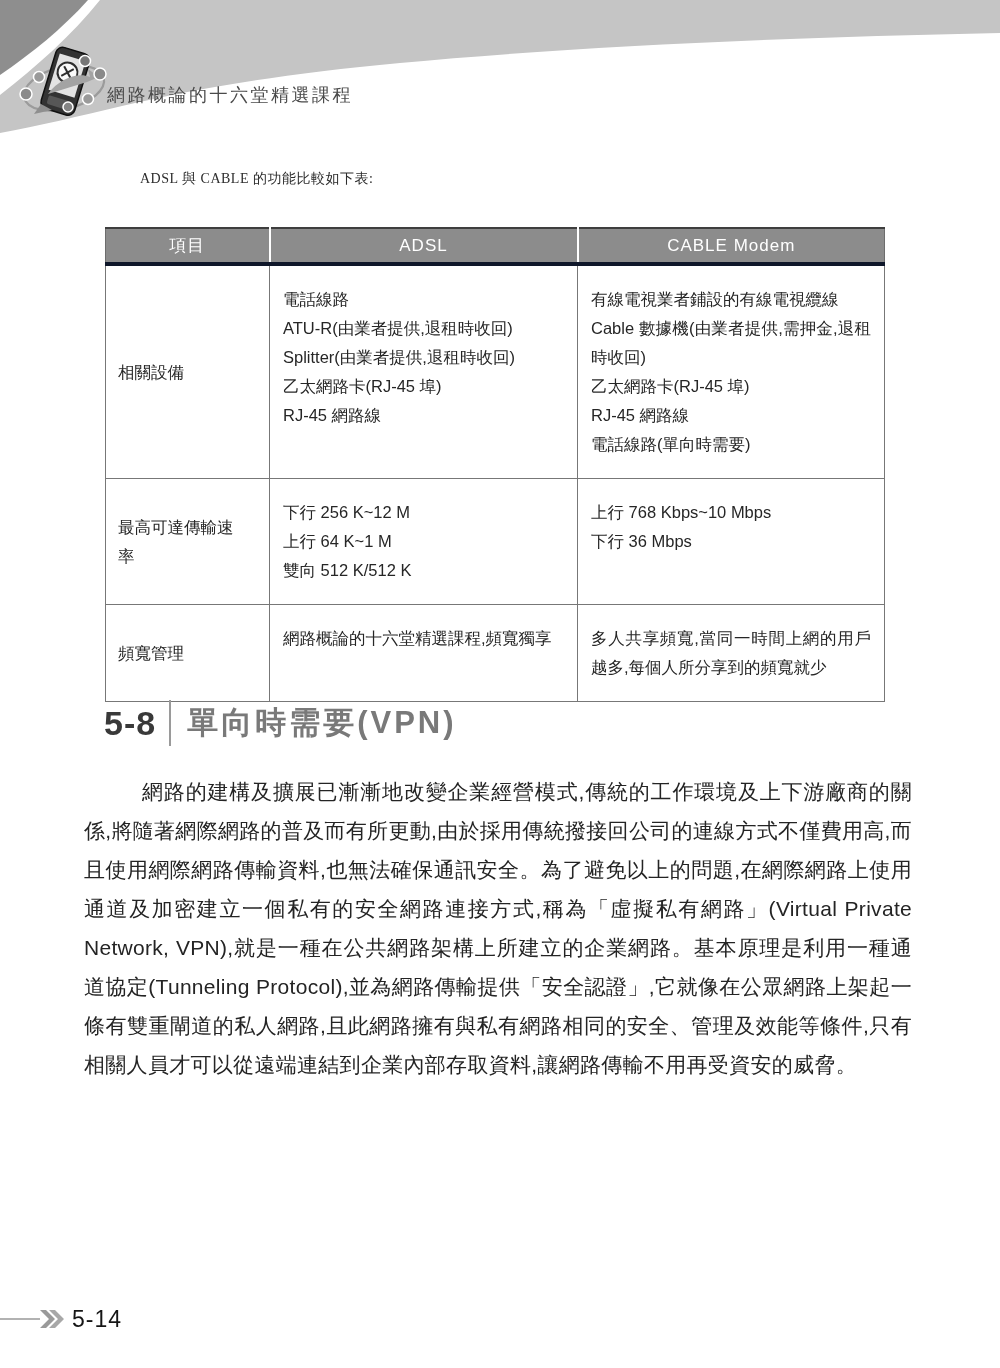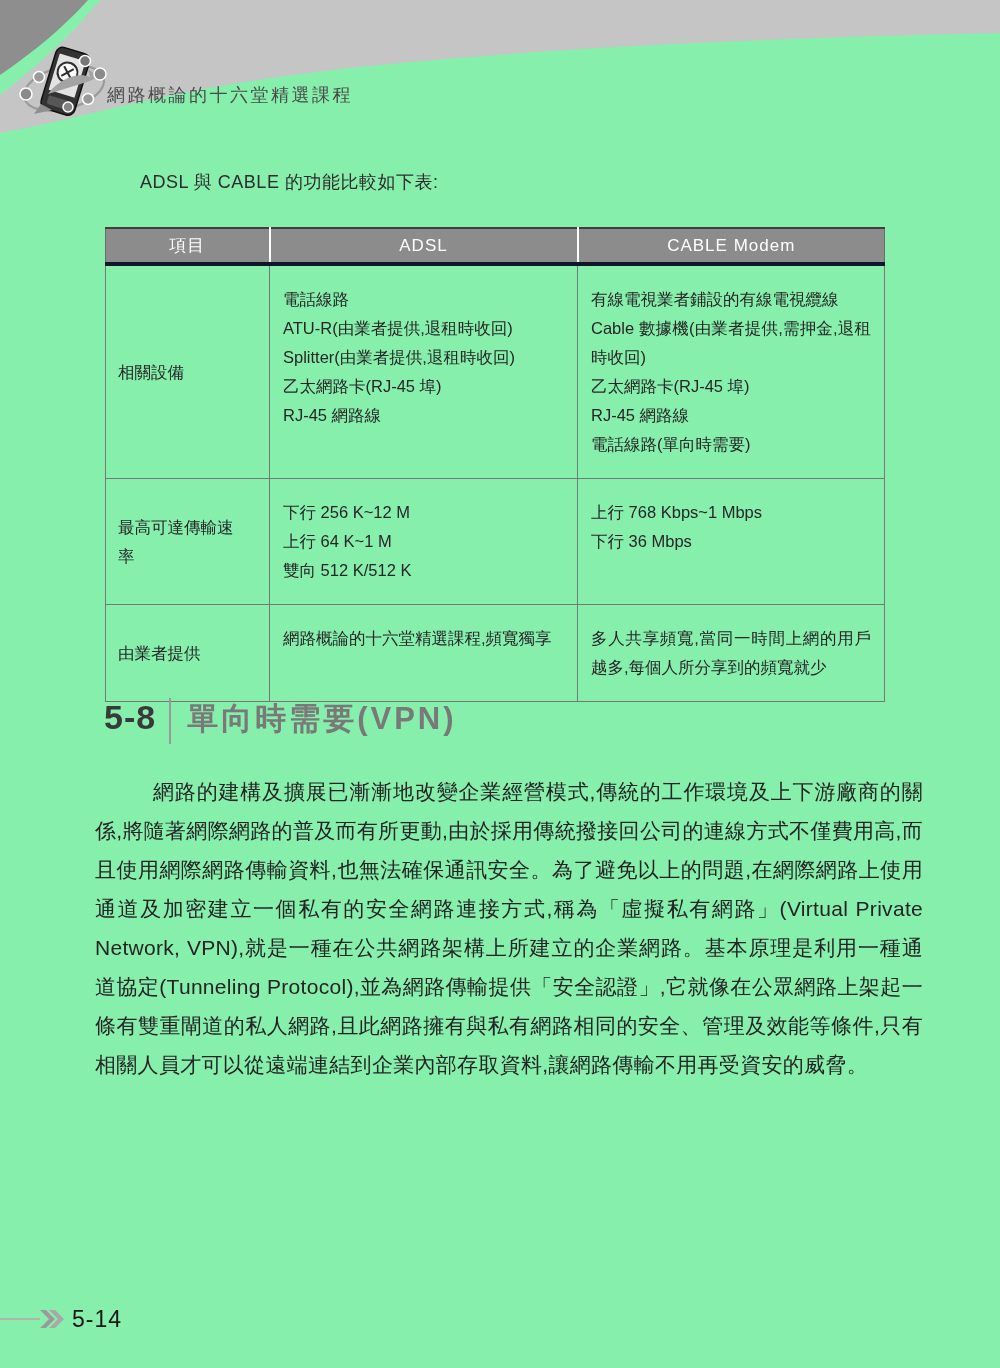--- a/index.html
+++ b/index.html
@@ -1,31 +1,31 @@
 <!DOCTYPE html>
 <html><head>
 <meta charset="utf-8">
 <style>
   html,body{margin:0;padding:0;background:#e9e9e9;}
   .page{
     position:relative;width:1000px;height:1368px;margin:0 auto;
-    background:#86efac;overflow:hidden;
+    background:#ffffff;overflow:hidden;
     font-family:"Liberation Sans","DejaVu Sans",sans-serif;
   }
   
   .hdr-svg{position:absolute;top:0;left:0;display:block;}
   .book-title{
     position:absolute;left:107px;top:83px;
     font-size:18px;color:#4a4a4a;letter-spacing:2.5px;white-space:nowrap;
   }
   .logo-svg{position:absolute;left:18px;top:44px;}
   
   .intro{
     position:absolute;left:85px;top:170px;width:860px;
-    font-size:18px;color:#2d2d2d;text-indent:55px;letter-spacing:0.5px;
+    font-size:14px;color:#2d2d2d;text-indent:55px;letter-spacing:0.5px;font-family:Liberation Serif, serif;
   }
   
   table.cmp{
     position:absolute;left:105px;top:227px;width:779px;
     border-collapse:collapse;table-layout:fixed;
     border:1px solid #6d6d6d;border-top:2px solid #3e3e3e;
   }
   table.cmp th{
     background:#8c8c8c;color:#ffffff;font-weight:normal;
     font-size:17px;height:31px;letter-spacing:1px;
@@ -38,28 +38,28 @@
     padding:19px 13px;vertical-align:top;white-space:pre-line;
     text-align:justify;
   }
   table.cmp td.lbl{
     vertical-align:middle;white-space:normal;text-align:left;
     padding:3px 24px 3px 12px;
   }
   
   .section-heading{
     position:absolute;left:104px;top:698px;height:50px;
-    display:flex;align-items:flex-start;
+    display:flex;align-items:center;
   }
   .sec-num{font-size:34px;font-weight:bold;color:#393939;letter-spacing:1px;}
   .sec-div{width:2px;height:46px;background:#9a9a9a;margin:0 16px 0 13px;}
   .sec-title{font-size:31px;font-weight:bold;color:#797979;letter-spacing:3px;white-space:nowrap;}
   
   .para{
-    position:absolute;left:95px;width:828px;
+    position:absolute;left:84px;width:828px;
     font-size:21px;line-height:39px;color:#242424;
     text-align:justify;text-indent:58px;letter-spacing:0.3px;
   }
   .para1{top:772px;}
   .para2{top:1140px;}
   
   .footer-line{position:absolute;left:0;top:1318px;width:40px;height:2px;background:#b2b2b2;}
   .footer-chev{position:absolute;left:38px;top:1307px;}
   .page-num{
     position:absolute;left:72px;top:1306px;
@@ -126,25 +126,25 @@
 Cable 數據機(由業者提供,需押金,退租時收回)
 乙太網路卡(RJ-45 埠)
 RJ-45 網路線
 電話線路(單向時需要)</td>
       </tr>
       <tr>
         <td class="lbl">最高可達傳輸速率</td>
         <td>下行 256 K~12 M
 上行 64 K~1 M
 雙向 512 K/512 K</td>
-        <td>上行 768 Kbps~1 Mbps
+        <td>上行 768 Kbps~10 Mbps
 下行 36 Mbps</td>
       </tr>
       <tr>
-        <td class="lbl">由業者提供</td>
+        <td class="lbl">頻寬管理</td>
         <td>網路概論的十六堂精選課程,頻寬獨享</td>
         <td>多人共享頻寬,當同一時間上網的用戶越多,每個人所分享到的頻寬就少</td>
       </tr>
     </tbody>
   </table>
 
   <div class="section-heading">
     <span class="sec-num">5-8</span>
     <span class="sec-div"></span>
     <span class="sec-title">單向時需要(VPN)</span>

